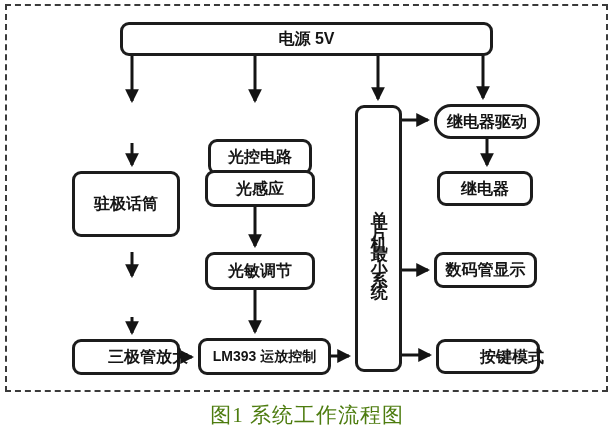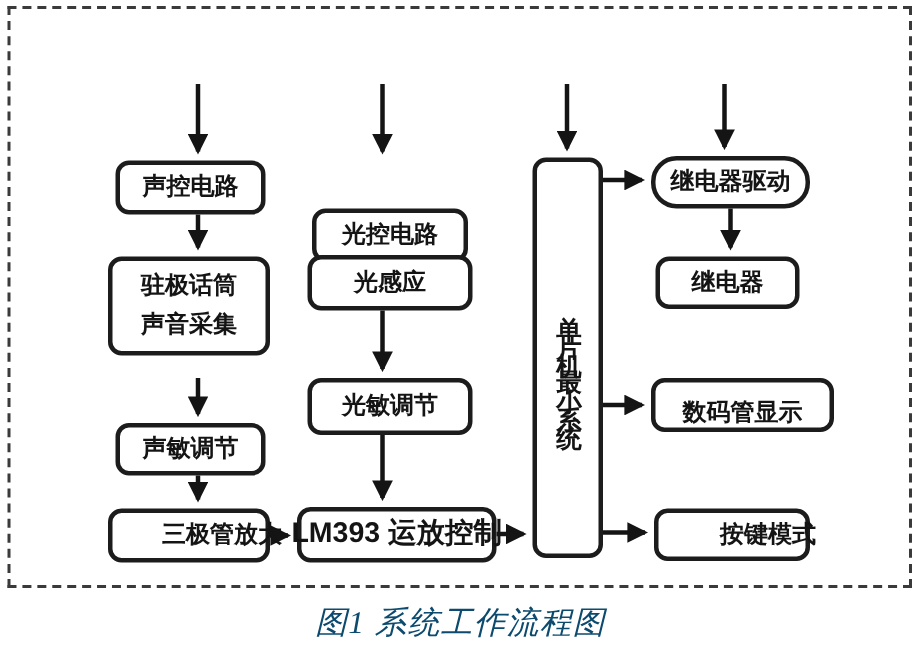--- a/index.html
+++ b/index.html
@@ -18,27 +18,26 @@
     border: 3px solid #1c1c1c; border-radius: 9px; background: #ffffff;
     display: flex; flex-direction: column; align-items: center; justify-content: space-evenly;
     color: #141414; font-weight: bold; font-size: 16px; text-align: center;
     line-height: 1.1; white-space: nowrap;
   }
   .node .node-label { padding: 0 2px; }
   .node.vertical .node-label {
     writing-mode: vertical-rl; text-orientation: upright;
     letter-spacing: 12px; font-size: 17px;
   }
-  .node.small-font { font-size: 19px; }
+  .node.small-font { font-size: 14px; }
   #caption {
     position: absolute; left: 0; top: 399px; width: 614px; height: 32px;
     display: flex; align-items: center; justify-content: center;
-    font-family: "Liberation Serif", serif; font-size: 21px; color: #0c4a6e;
+    font-family: "Liberation Serif", serif; font-size: 21px; color: #4d7c0f;
     letter-spacing: 1px;
-    font-style: italic;
   }
   svg line { stroke: #141414; stroke-width: 3; }
 </style>
 </head>
 <body>
 
 <div id="frame"></div>
 
 <svg id="edges" viewBox="0 0 614 436" xmlns="http://www.w3.org/2000/svg">
   <defs>
@@ -58,29 +57,25 @@
     <line x1="255" y1="207" x2="255" y2="246" marker-end="url(#ah)"></line>
     <line x1="255" y1="290" x2="255" y2="332" marker-end="url(#ah)"></line>
     <line x1="331" y1="356" x2="349" y2="356" marker-end="url(#ah)"></line>
     <line x1="402" y1="120" x2="428" y2="120" marker-end="url(#ah)"></line>
     <line x1="487" y1="139" x2="487" y2="165" marker-end="url(#ah)"></line>
     <line x1="402" y1="270" x2="428" y2="270" marker-end="url(#ah)"></line>
     <line x1="402" y1="355" x2="430" y2="355" marker-end="url(#ah)"></line>
   </svg>
 
 <div id="diagram">
-    <div class="node" style="left: 77px; top: 107px; width: 100px; height: 36px;">
-      <div class="node-label">声控电路</div>
+    <div class="node" style="left: 120px; top: 22px; width: 373px; height: 34px;">
+      <div class="node-label">电源 5V</div>
     </div>
     <div class="node" style="left: 72px; top: 171px; width: 108px; height: 66px;">
       <div class="node-label">驻极话筒</div>
-      <div class="node-label">声音采集</div>
-    </div>
-    <div class="node" style="left: 77px; top: 282px; width: 100px; height: 35px;">
-      <div class="node-label">声敏调节</div>
     </div>
     <div class="node" style="left: 72px; top: 339px; width: 108px; height: 36px; padding-left: 44px;">
       <div class="node-label">三极管放大</div>
     </div>
     <div class="node" style="left: 208px; top: 107px; width: 104px; height: 36px; margin-top: 32px;">
       <div class="node-label">光控电路</div>
     </div>
     <div class="node" style="left: 205px; top: 252px; width: 110px; height: 38px;">
       <div class="node-label">光敏调节</div>
     </div>
@@ -92,21 +87,21 @@
     </div>
     <div class="node vertical" style="left: 355px; top: 105px; width: 47px; height: 267px;">
       <div class="node-label">单片机最小系统</div>
     </div>
     <div class="node" style="left: 434px; top: 104px; width: 106px; height: 35px; border-radius: 17px;">
       <div class="node-label">继电器驱动</div>
     </div>
     <div class="node" style="left: 437px; top: 171px; width: 96px; height: 35px;">
       <div class="node-label">继电器</div>
     </div>
-    <div class="node" style="left: 434px; top: 252px; width: 122px; height: 36px; justify-content: flex-end;">
+    <div class="node" style="left: 434px; top: 252px; width: 103px; height: 36px;">
       <div class="node-label">数码管显示</div>
     </div>
     <div class="node" style="left: 436px; top: 339px; width: 104px; height: 35px; padding-left: 48px;">
       <div class="node-label">按键模式</div>
     </div>
   </div>
 
 <div id="caption">图1 系统工作流程图</div>
 
 </body></html>

